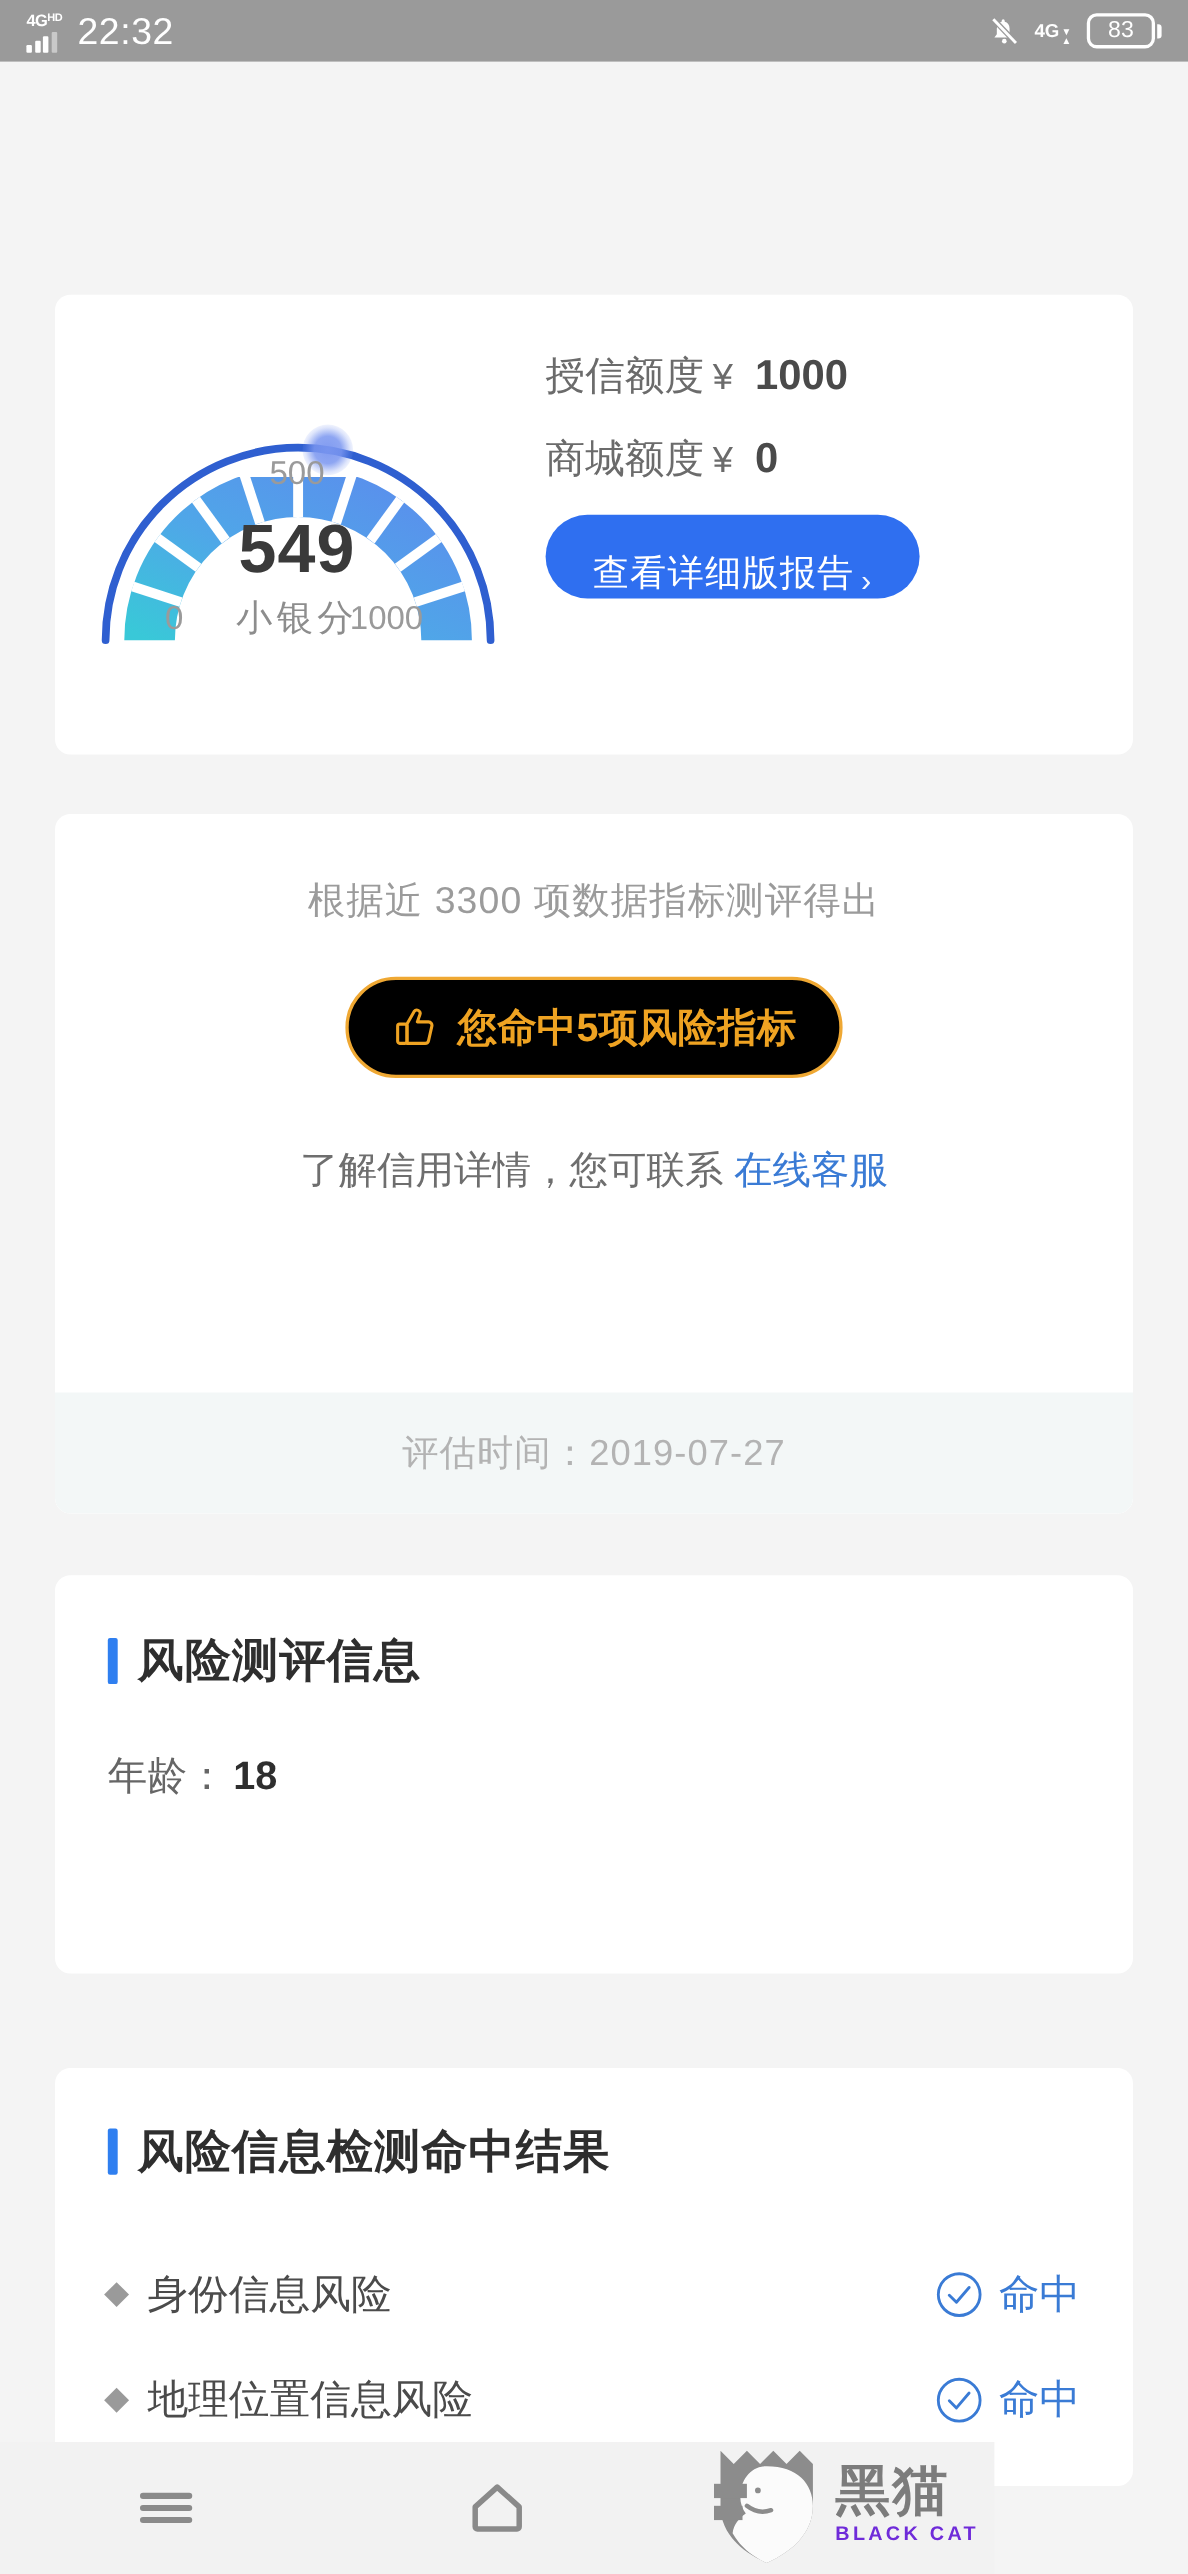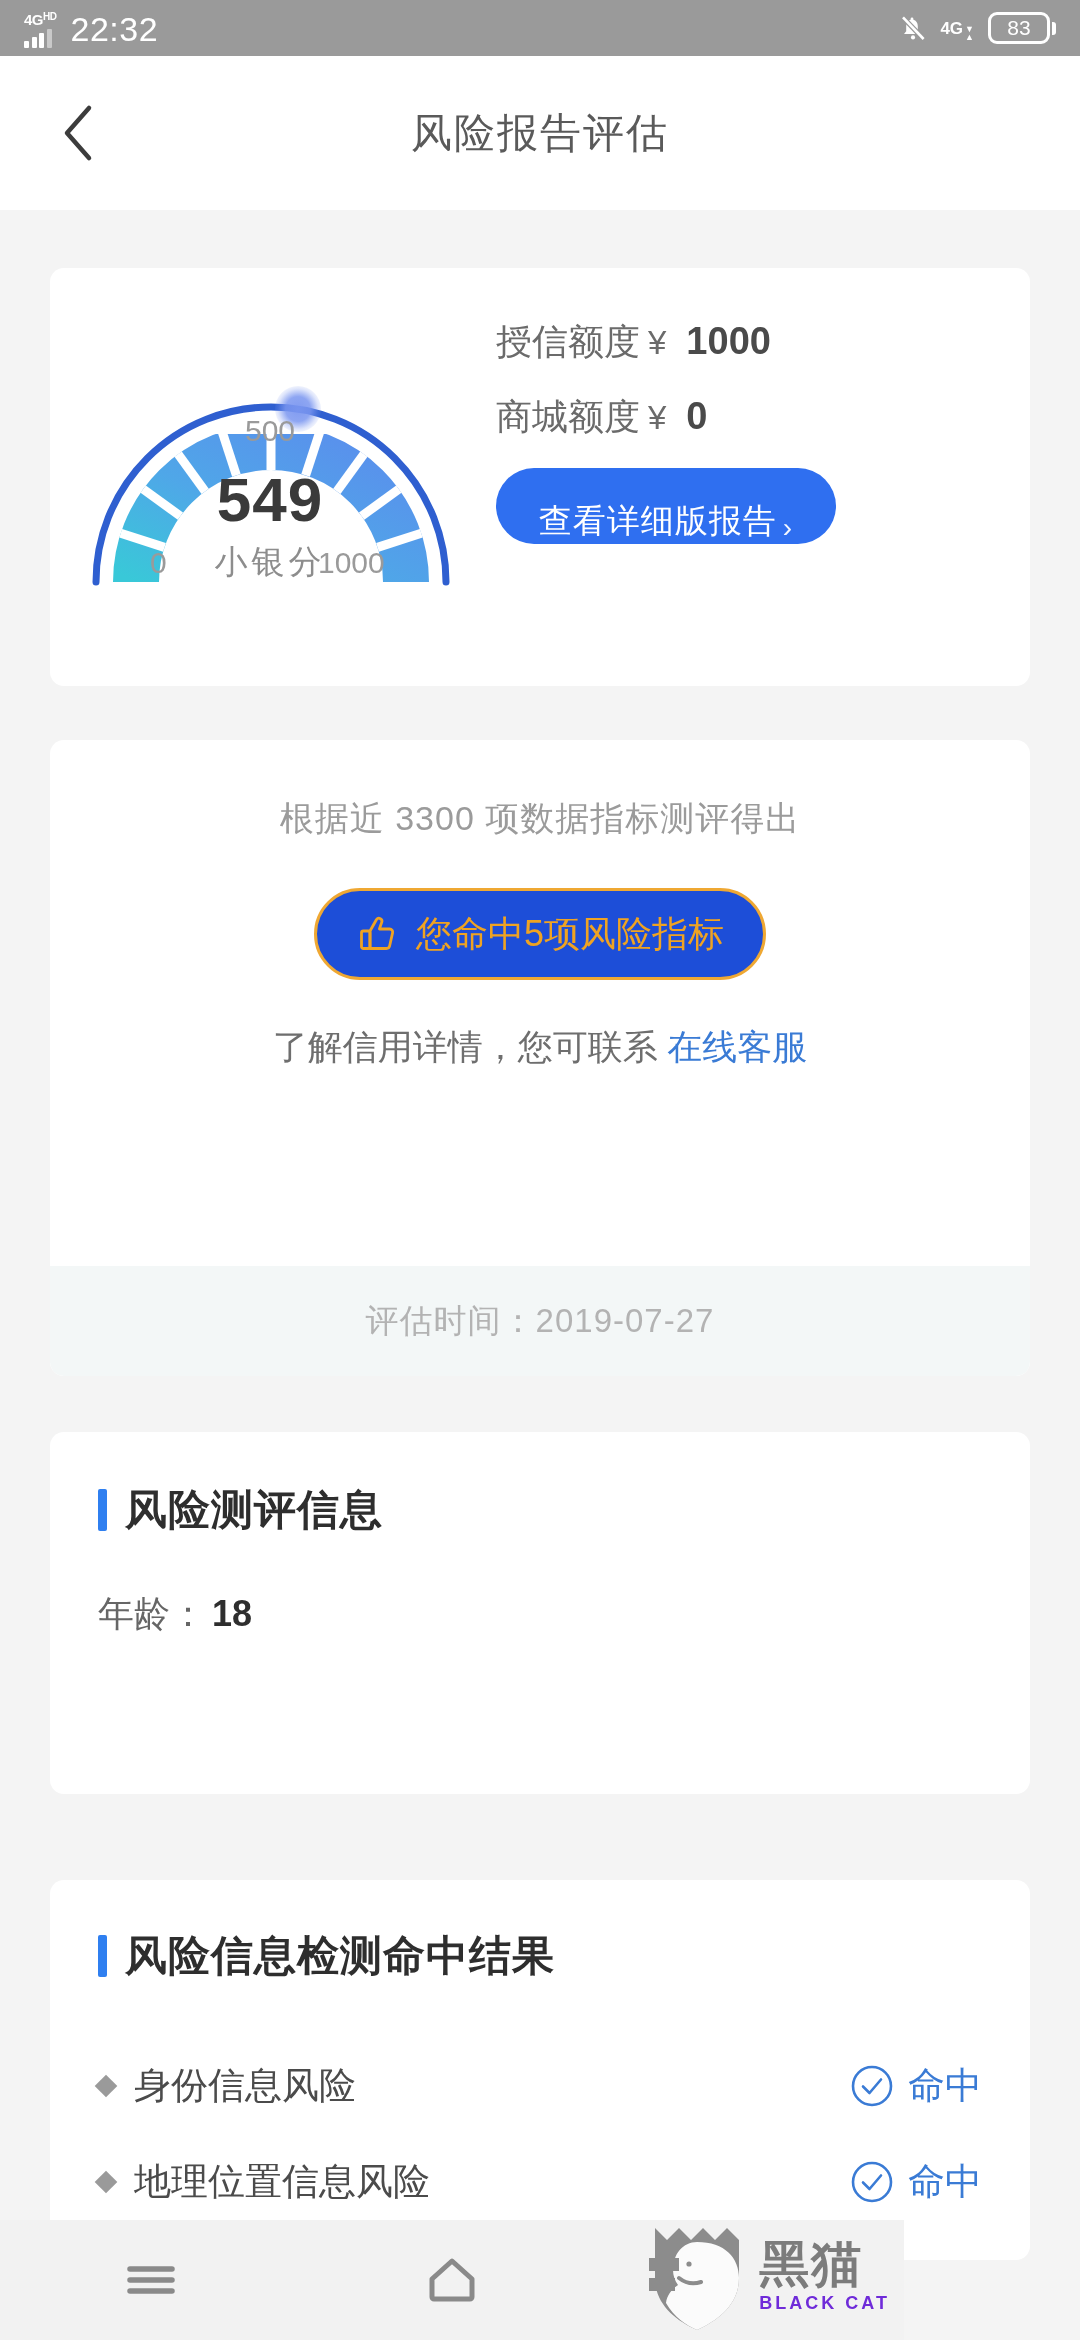--- a/index.html
+++ b/index.html
@@ -112,24 +112,24 @@
 
   
   #card-verdict { top: 740px; height: 636px; overflow: hidden; }
   .verdict-body { padding: 56px 0 0; text-align: center; }
   .verdict-sub { font-size: 34px; color: #9b9b9b; letter-spacing: 1px; }
   .verdict-main { margin-top: 42px; font-size: 39px; color: #555; letter-spacing: 1px; }
   .verdict-main .grade { color: #e8503a; }
   .hit-badge {
     margin: 46px auto 0; width: 452px; height: 92px; border: 3px solid #efa833;
     border-radius: 46px; display: flex; align-items: center; justify-content: center;
-    gap: 16px; color: #efa322; font-size: 36px; font-weight: normal; background: #1d4ed8;
+    gap: 16px; color: #efa322; font-size: 36px; font-weight: bold; background: #000000;
   }
   .hit-badge svg { display: block; }
-  .verdict-link { margin-top: 44px; font-size: 35px; color: #6e6e6e; }
+  .verdict-link { margin-top: 60px; font-size: 35px; color: #6e6e6e; }
   .verdict-link a { color: #3a7bd5; text-decoration: none; }
   .eval-bar {
     position: absolute; left: 0; bottom: 0; width: 980px; height: 110px;
     background: #f3f7f7; display: flex; align-items: center; justify-content: center;
     border-radius: 0 0 14px 14px;
   }
   .eval-bar span { font-size: 33px; color: #b3b3b3; letter-spacing: 1px; }
 
   
   #card-info { top: 1432px; height: 362px; padding: 50px 48px 0; }
@@ -207,28 +207,20 @@
       </span>
       <span class="battery">
         <span class="batt-body">
             <span>83</span>
           </span>
         <span class="batt-cap"></span>
       </span>
     </div>
   </div>
 
-  <div class="header">
-    <div class="back-btn">
-      <svg width="34" height="58" viewBox="0 0 34 58">
-        <polyline points="28,4 6,29 28,54" fill="none" stroke="#3c3c3c" stroke-width="4.5" stroke-linecap="round" stroke-linejoin="round"></polyline>
-      </svg>
-    </div>
-    <div class="header-title">风险报告评估</div>
-  </div>
 
   <div class="card" id="card-score">
     <div class="score-inner">
 
       <div class="gauge-wrap">
         <svg class="gauge-svg" width="386" height="330" viewBox="0 0 386 330">
           <defs>
             <linearGradient id="segGrad" x1="0" y1="1" x2="1" y2="0">
               <stop offset="0%" stop-color="#39c8d8"></stop>
               <stop offset="45%" stop-color="#4fa7e8"></stop>

